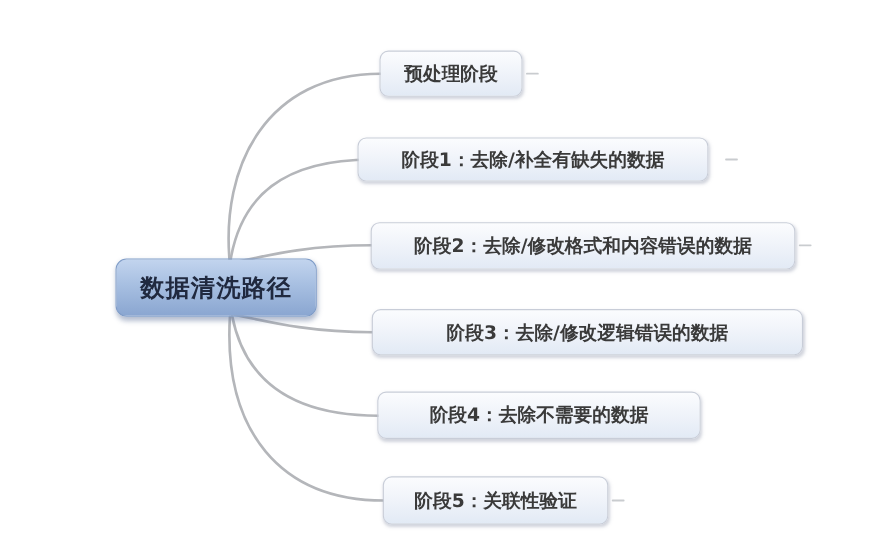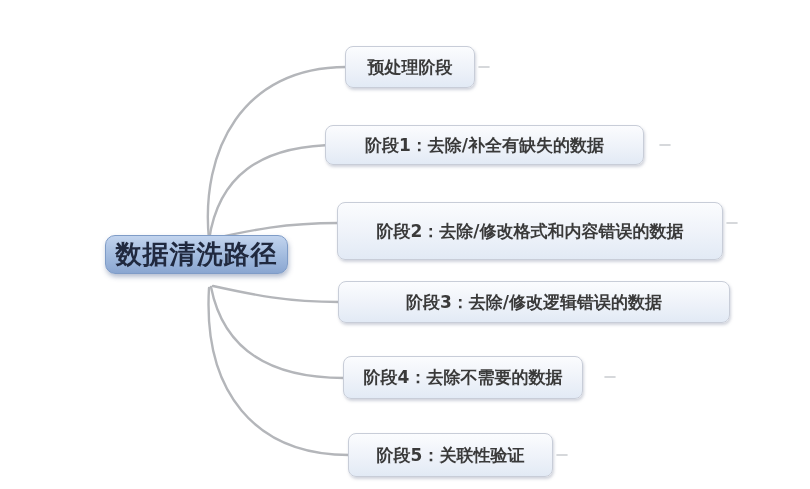--- a/index.html
+++ b/index.html
@@ -24,44 +24,44 @@
     position: absolute;
     box-sizing: border-box;
     display: flex;
     align-items: center;
     justify-content: center;
     white-space: nowrap;
     cursor: default;
   }
   .root-node {
     left: 105px; top: 235px;
-    width: 183px; height: 39px;
+    width: 183px; height: 53px;
     border: 1px solid #7f9cc7;
     border-radius: 10px;
     background: linear-gradient(180deg, #c2d4ee 0%, #a7bfe1 45%, #8aa6d1 100%);
     box-shadow: 1px 3px 5px rgba(90, 110, 150, 0.45);
     color: #20293f;
-    font-size: 26px;
+    font-size: 22px;
     font-weight: 700;
     letter-spacing: 1px;
   }
   .child-node {
     border: 1px solid #c8cdd8;
     border-radius: 8px;
     background: linear-gradient(180deg, #fbfcfe 0%, #eef2f9 55%, #e2eaf5 100%);
     box-shadow: 1px 2px 3px rgba(120, 130, 155, 0.35);
     color: #3a3a3a;
     font-size: 17px;
     font-weight: 700;
   }
   .n1 { left: 345px; top: 46px;  width: 130px; height: 42px; }
   .n2 { left: 325px; top: 125px; width: 319px; height: 40px; }
-  .n3 { left: 337px; top: 202px; width: 386px; height: 58px; }
+  .n3 { left: 337px; top: 202px; width: 386px; height: 43px; }
   .n4 { left: 338px; top: 281px; width: 392px; height: 42px; }
-  .n5 { left: 343px; top: 356px; width: 240px; height: 43px; }
+  .n5 { left: 343px; top: 356px; width: 294px; height: 43px; }
   .n6 { left: 348px; top: 433px; width: 205px; height: 44px; }
 </style>
 </head>
 <body>
 
 <div id="canvas">
 
   <svg id="connector-layer" viewBox="0 0 810 489" xmlns="http://www.w3.org/2000/svg">
     <g fill="none" stroke="#b4b6ba" stroke-width="2.4" stroke-linecap="round">
       <path d="M 209 240 C 200 150, 243 67, 346 67"></path>

